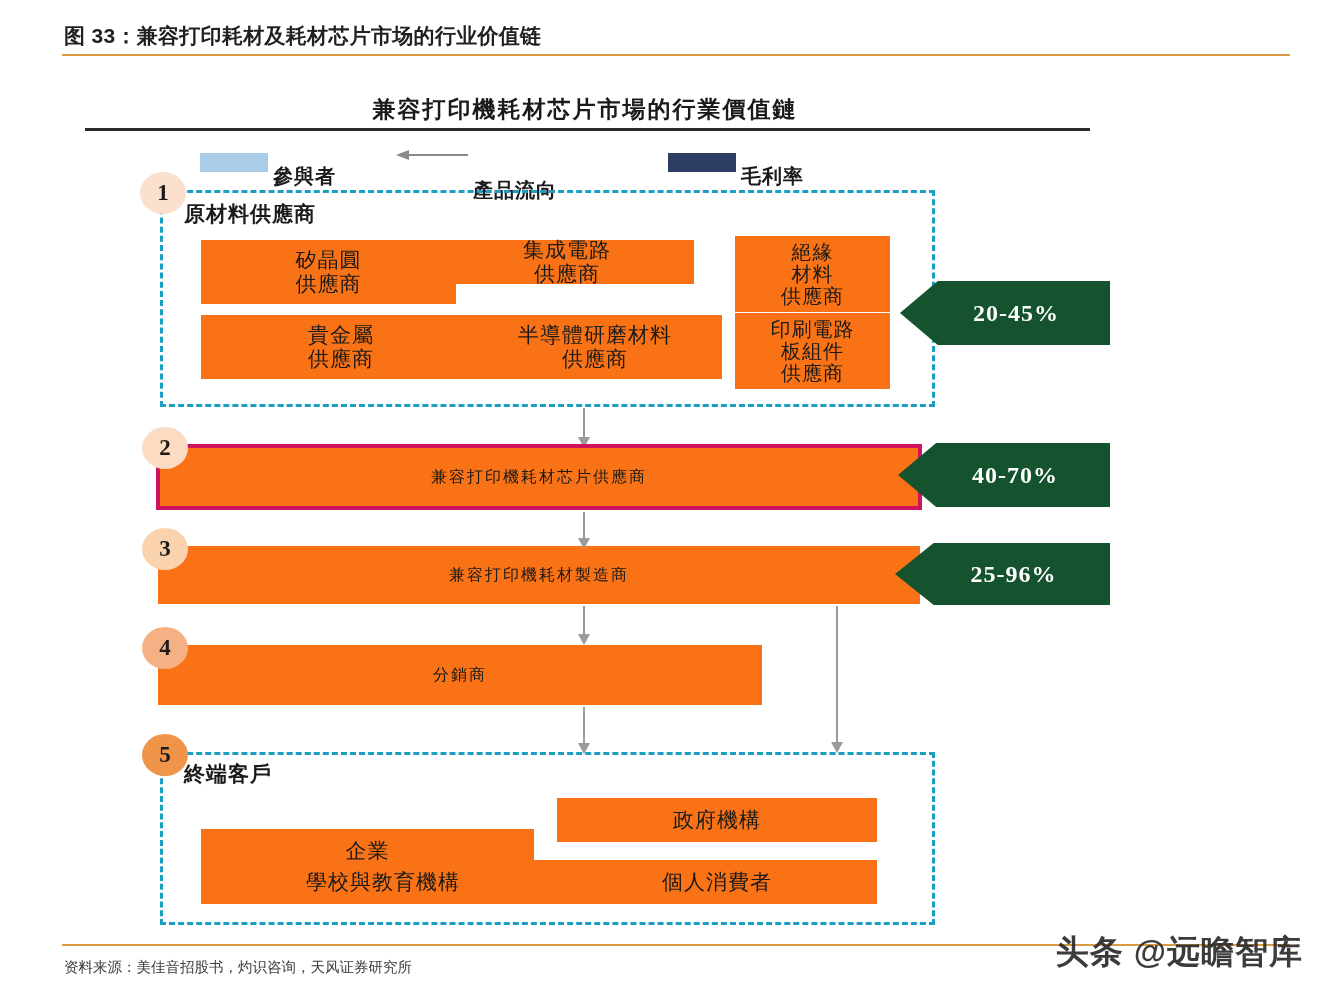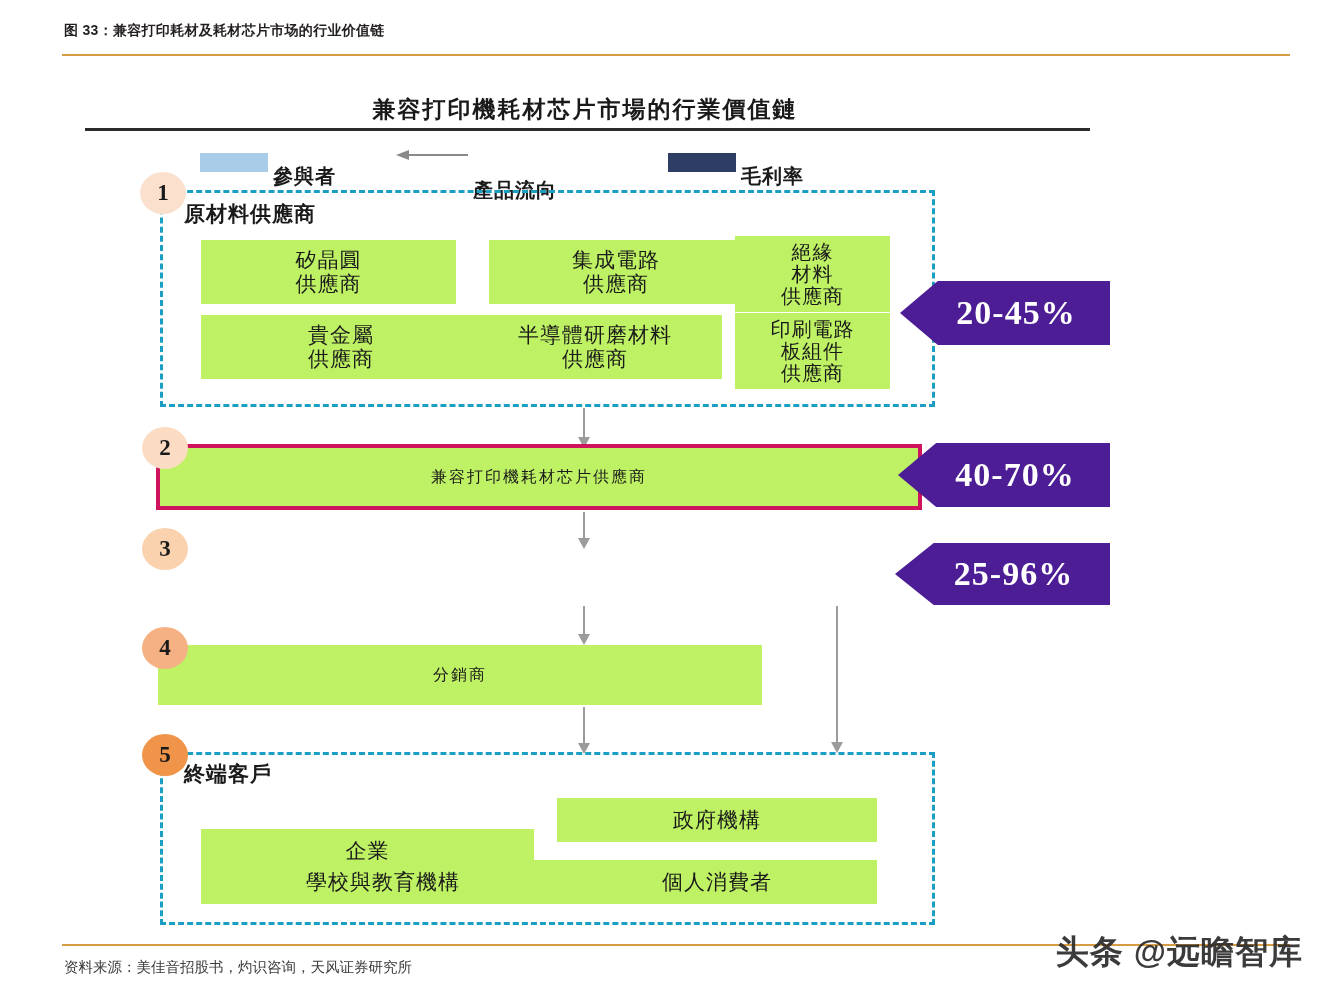--- a/index.html
+++ b/index.html
@@ -7,21 +7,21 @@
     width: 1329px; height: 1008px;
     background: #ffffff;
     font-family: "Liberation Sans", "DejaVu Sans", sans-serif;
     overflow: hidden;
   }
   #page { position: relative; width: 1329px; height: 1008px; background:#fff; }
 
   
   .fig-title {
     position: absolute; left: 64px; top: 22px;
-    font-size: 14px; font-weight: bold; color: #231f20;
+    font-size: 21px; font-weight: bold; color: #231f20;
     letter-spacing: .3px; white-space: nowrap;
   }
   .top-rule {
     position: absolute; left: 62px; top: 54px;
     width: 1228px; height: 2px; background: #d79b43;
   }
   .bottom-rule {
     position: absolute; left: 62px; top: 944px;
     width: 1228px; height: 2px; background: #d79b43;
   }
@@ -81,37 +81,37 @@
   .dashed-group {
     position: absolute; border: 3px dashed #1b9ec4; background: transparent; z-index: 2;
   }
   .group-label {
     position: absolute; font-size: 21px; font-weight: bold;
     color: #1a1a1a; letter-spacing: 1px; white-space: nowrap; z-index: 4;
   }
 
   
   .blue-box {
-    position: absolute; background: #bef264;
+    position: absolute; background: #f97316;
     display: flex; align-items: center; justify-content: center;
     text-align: center; color: #1a1a1a; letter-spacing: 1px;
     font-size: 21px; line-height: 1.16; z-index: 3; white-space: pre-line;
   }
   .blue-box.wide { font-size: 16px; letter-spacing: 2px; }
   .blue-box.tight { font-size: 20px; line-height: 1.1; }
 
   .highlight-border {
     position: absolute; border: 4px solid #d0135e; z-index: 5; pointer-events: none;
   }
 
   
   .chevron {
-    position: absolute; background: #4c1d95; z-index: 7;
+    position: absolute; background: #14532d; z-index: 7;
     display: flex; align-items: center; justify-content: center;
-    color: #ffffff; font-size: 34px; font-weight: bold; letter-spacing: 1px;
+    color: #ffffff; font-size: 24px; font-weight: bold; letter-spacing: 1px;
     font-family: "Liberation Serif", "DejaVu Serif", serif;
     clip-path: polygon(18% 0%, 100% 0%, 100% 100%, 18% 100%, 0% 50%);
     padding-left: 22px;
   }
 
   
   .connector { position: absolute; z-index: 4; }
   .connector .line { position: absolute; left: 0; top: 0; width: 2px; background: #9b9b9b; }
   .connector .tip {
     position: absolute; left: -5px; width: 0; height: 0;
@@ -147,21 +147,21 @@
       <span class="lg-label">毛利率</span>
     </div>
   </div>
 
   <div class="badge" style="left:140px; top:172px; background:#fbe0cd;">1</div>
   <div class="dashed-group" style="left:160px; top:190px; width:775px; height:217px;"></div>
   <div class="group-label" style="left:184px; top:200px;">原材料供應商</div>
 
   <div class="blue-box" style="left:201px; top:240px; width:255px; height:64px;">矽晶圓
 供應商</div>
-  <div class="blue-box" style="left:489px; top:240px; width:254px; height:64px;">集成電路
+  <div class="blue-box" style="left:440px; top:240px; width:254px; height:44px;">集成電路
 供應商</div>
   <div class="blue-box tight" style="left:735px; top:236px; width:155px; height:76px;">絕緣
 材料
 供應商</div>
 
   <div class="blue-box" style="left:201px; top:315px; width:280px; height:64px;">貴金屬
 供應商</div>
   <div class="blue-box" style="left:468px; top:315px; width:254px; height:64px;">半導體研磨材料
 供應商</div>
   <div class="blue-box tight" style="left:735px; top:313px; width:155px; height:76px;">印刷電路
@@ -179,20 +179,21 @@
   <div class="blue-box wide" style="left:158px; top:446px; width:762px; height:62px;">兼容打印機耗材芯片供應商</div>
   <div class="highlight-border" style="left:156px; top:444px; width:766px; height:66px;"></div>
   <div class="chevron" style="left:898px; top:443px; width:212px; height:64px;">40-70%</div>
 
   <div class="connector" style="left:583px; top:512px; height:38px;">
     <span class="line" style="height:27px;"></span>
     <span class="tip" style="top:26px;"></span>
   </div>
 
   <div class="badge" style="left:142px; top:528px; background:#fad2ae;">3</div>
+  <div class="blue-box wide" style="left:158px; top:546px; width:762px; height:58px;">兼容打印機耗材製造商</div>
   <div class="chevron" style="left:895px; top:543px; width:215px; height:62px;">25-96%</div>
 
   <div class="connector" style="left:583px; top:606px; height:40px;">
     <span class="line" style="height:29px;"></span>
     <span class="tip" style="top:28px;"></span>
   </div>
 
   <div class="connector" style="left:836px; top:606px; height:148px;">
     <span class="line" style="height:137px;"></span>
     <span class="tip" style="top:136px;"></span>

